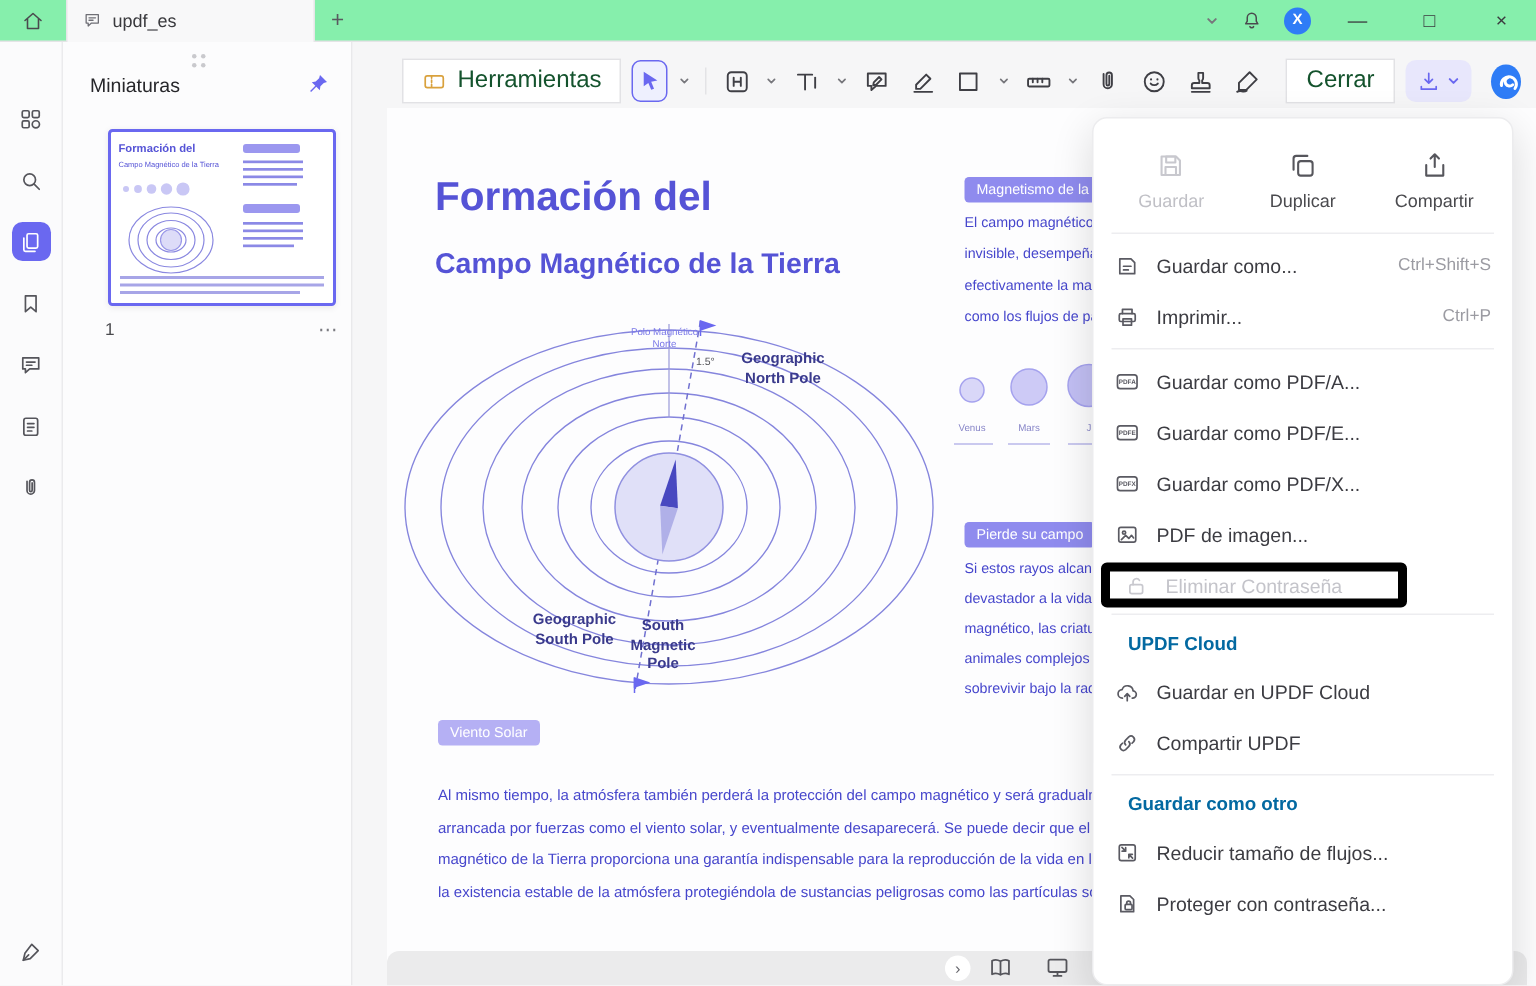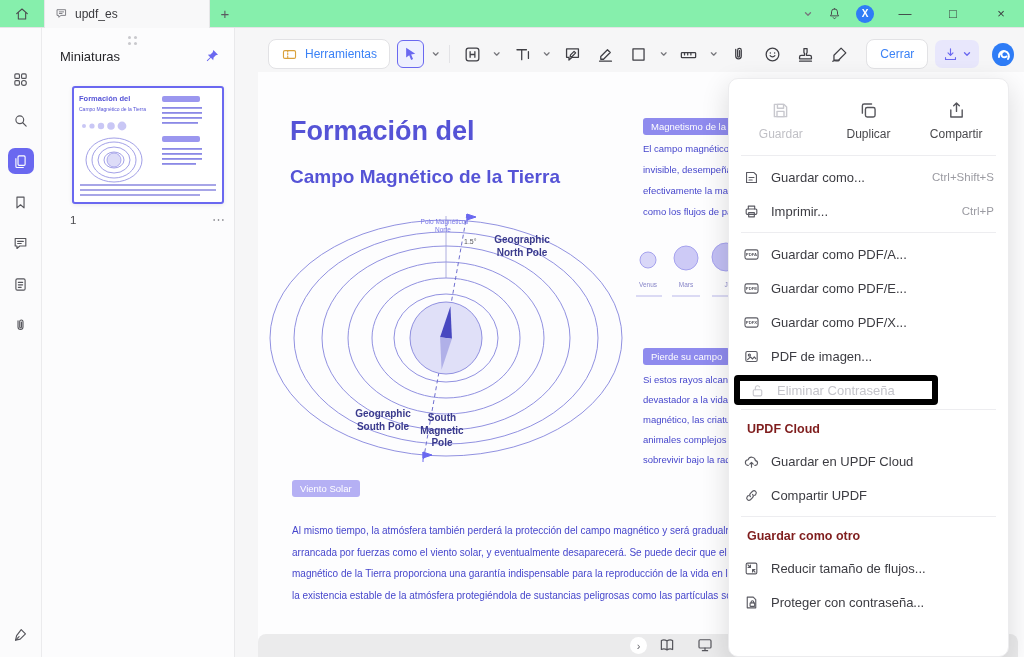--- a/index.html
+++ b/index.html
@@ -50,21 +50,21 @@
     border:2px solid #6a68f0;border-radius:3px;box-shadow:0 1px 4px rgba(0,0,0,.08);overflow:hidden}
   .thumb-meta{position:absolute;left:28px;top:184px;width:156px;display:flex;
     justify-content:space-between;align-items:center}
   .pg-num{font-size:11.5px;color:#4a4a4e}
   .more{font-size:13px;color:#7a7a80;letter-spacing:1px}
 
   
   .toolbar{position:absolute;left:258px;top:36px;right:0;height:36px;display:flex;
     align-items:center;gap:7px;padding:0 10px}
   .btn{display:flex;align-items:center;gap:7px;background:#fff;border:1px solid #e2e2e5;
-    border-radius:8px;height:30px;padding:0 12px;font-size:12px;color:#3b82f6}
+    border-radius:0;height:30px;padding:0 12px;font-size:16px;color:#14532d}
   .btn .ic{width:17px;height:17px;color:#d9a13c}
   .tool{width:28px;height:28px;display:flex;align-items:center;justify-content:center;color:#3f3f45}
   .tool .ic{width:19px;height:19px}
   .tool.select{background:#eef0fe;border:1.5px solid #6a68f0;border-radius:6px;color:#6a68f0}
   .vsep{width:1px;height:18px;background:#e3e3e6;margin:0 2px}
   .anchor-group{display:flex;align-items:center;gap:3px;background:#e8e7fc;border-radius:7px;
     height:28px;padding:0 7px;color:#6a68f0}
   .anchor-group .ic{width:17px;height:17px}
   .ai-circle{width:23px;height:23px;border-radius:50%;background:#2e7cf6;position:relative;margin-left:6px}
   .ai-circle svg{position:absolute;left:3px;top:3px;width:17px;height:17px;stroke:#fff;fill:none;
@@ -106,22 +106,22 @@
   .mtile.disabled .ic{color:#c8c8ce}
   .mdiv{height:1px;background:#ededf0;margin:4px 12px}
   .mrow{display:flex;align-items:center;gap:11px;height:34px;padding:0 14px;font-size:13px;color:#3c3c42}
   .mrow .ic{width:17px;height:17px;color:#5a5a62;flex:none}
   .mlab{white-space:nowrap}
   .msc{margin-left:auto;font-size:11.5px;color:#9b9ba2}
   .mrow.disabled{color:#c4c4ca}
   .mrow.disabled .ic{color:#c8c8ce}
   .mrow.highlight{border:6px solid #000000;border-radius:4px;height:30px;width:204px;
     margin:2px 0 2px 5px;padding:0 9px}
-  .mhead{height:30px;display:flex;align-items:center;padding:0 18px;font-size:12.5px;
-    font-weight:700;color:#7f1d1d}
+  .mhead{height:30px;display:flex;align-items:center;padding:0 23px;font-size:12.5px;
+    font-weight:700;color:#0369a1}
 </style>
 </head>
 <body>
 
 <svg width="0" height="0" style="position:absolute">
   <defs>
     <symbol id="i-home" viewBox="0 0 24 24">
         <path d="M4 11.5 L12 4.5 L20 11.5 M6.5 9.5 V19.5 H17.5 V9.5"></path>
       </symbol>
     <symbol id="i-apps" viewBox="0 0 24 24">

